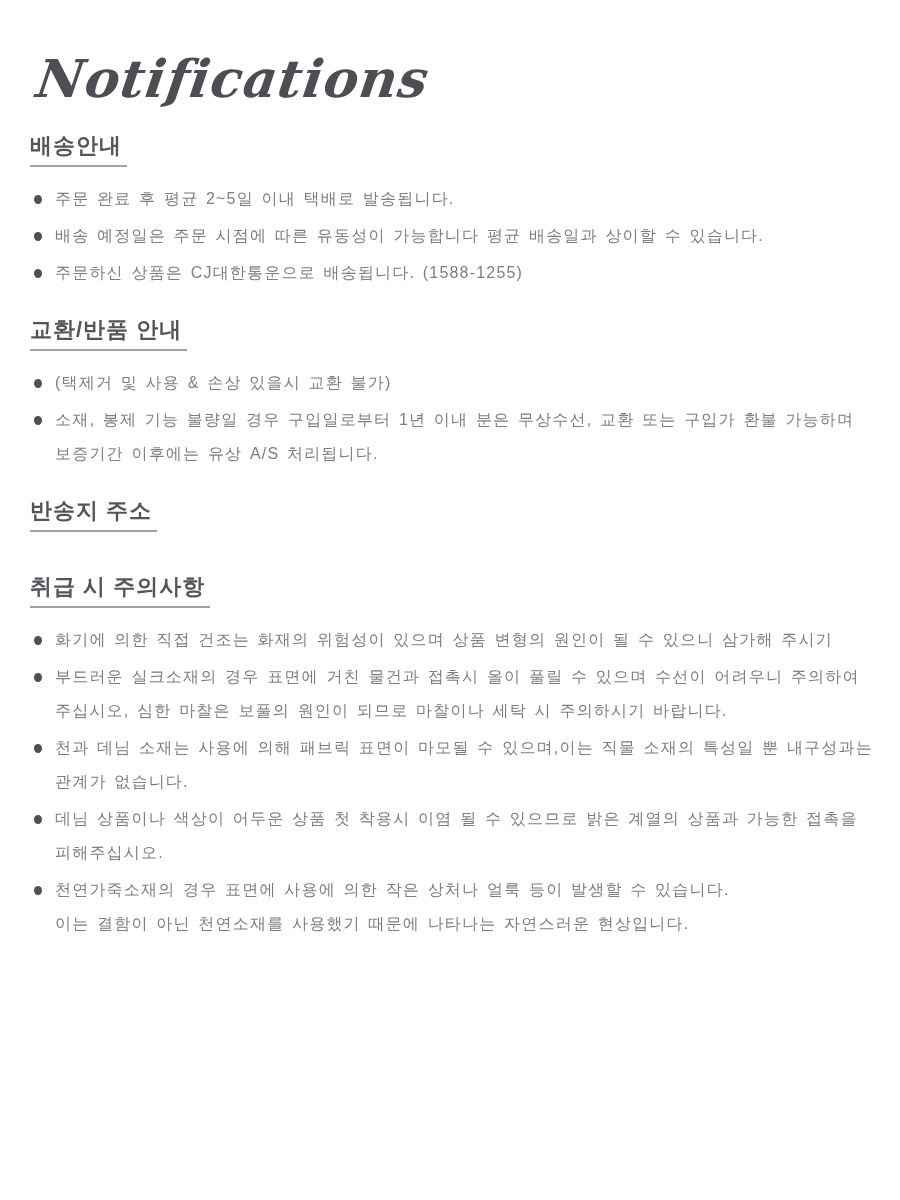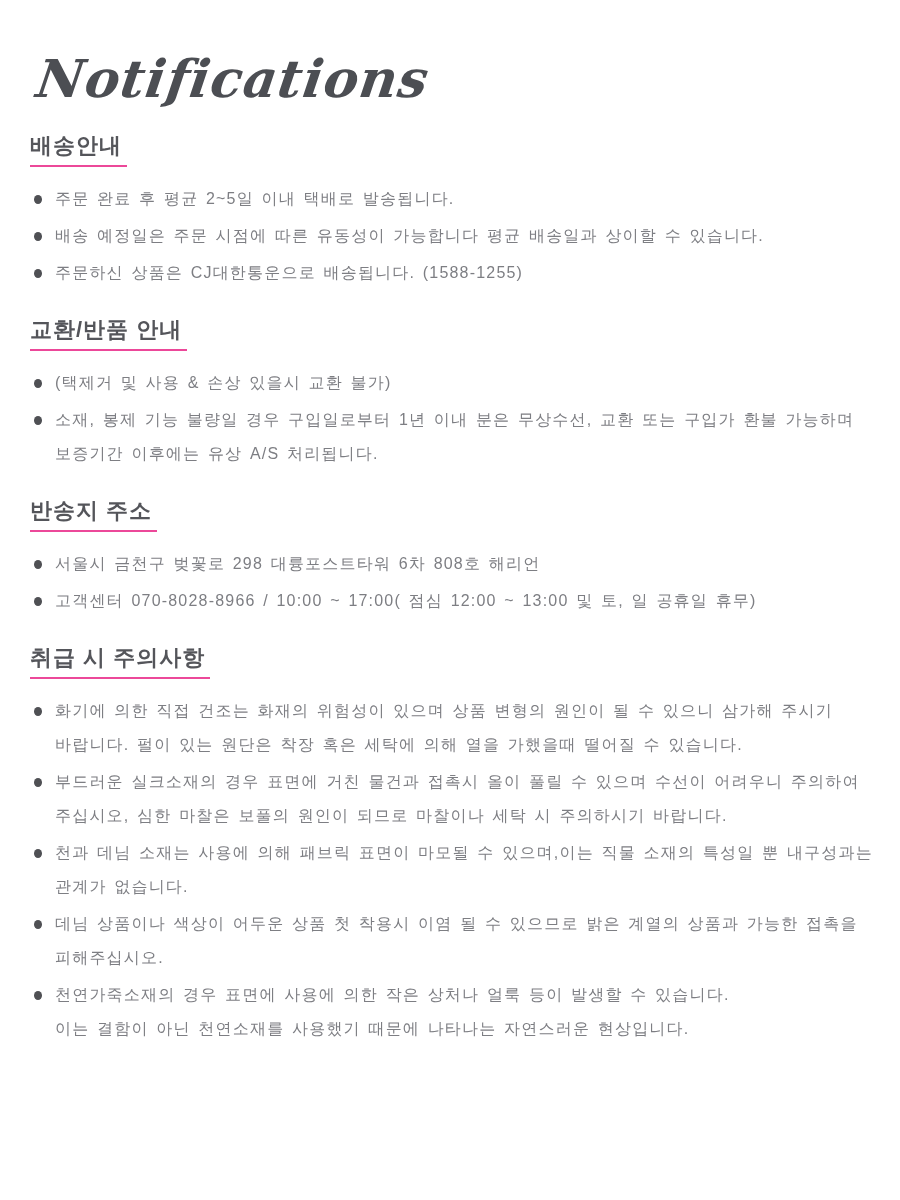--- a/index.html
+++ b/index.html
@@ -30,21 +30,21 @@
   }
   .section { margin-bottom: 28px; }
   .section-title {
     display: inline-block;
     font-size: 22px;
     line-height: 24px;
     font-weight: bold;
     color: #54555a;
     letter-spacing: 1px;
     padding: 0 5px 7px 0;
-    border-bottom: 2px solid #ec4899;
+    border-bottom: 2px solid #a3a3a3;
     margin: 0 0 15px 0;
   }
   .item {
     display: flex;
     align-items: flex-start;
     margin-bottom: 3px;
   }
   .bullet {
     flex: none;
     width: 8px;
@@ -111,45 +111,30 @@
           <div class="line">소재, 봉제 기능 불량일 경우 구입일로부터 1년 이내 분은 무상수선, 교환 또는 구입가 환불 가능하며</div>
           <div class="line">보증기간 이후에는 유상 A/S 처리됩니다.</div>
         </div>
       </div>
     </div>
   </div>
 
   
   <div class="section">
     <div class="section-title">반송지 주소</div>
-    <div class="items">
-      <div class="item">
-        <span class="bullet"></span>
-        <div class="lines">
-            <div class="line">서울시 금천구 벚꽃로 298 대륭포스트타워 6차 808호 해리언</div>
-          </div>
-      </div>
-      <div class="item">
-        <span class="bullet"></span>
-        <div class="lines">
-            <div class="line">고객센터 070-8028-8966 / 10:00 ~ 17:00( 점심 12:00 ~ 13:00 및 토, 일 공휴일 휴무)</div>
-          </div>
-      </div>
-    </div>
   </div>
 
   
   <div class="section">
     <div class="section-title">취급 시 주의사항</div>
     <div class="items">
       <div class="item">
         <span class="bullet"></span>
         <div class="lines">
           <div class="line">화기에 의한 직접 건조는 화재의 위험성이 있으며 상품 변형의 원인이 될 수 있으니 삼가해 주시기</div>
-          <div class="line">바랍니다. 펄이 있는 원단은 착장 혹은 세탁에 의해 열을 가했을때 떨어질 수 있습니다.</div>
         </div>
       </div>
       <div class="item">
         <span class="bullet"></span>
         <div class="lines">
           <div class="line">부드러운 실크소재의 경우 표면에 거친 물건과 접촉시 올이 풀릴 수 있으며 수선이 어려우니 주의하여</div>
           <div class="line">주십시오, 심한 마찰은 보풀의 원인이 되므로 마찰이나 세탁 시 주의하시기 바랍니다.</div>
         </div>
       </div>
       <div class="item">

